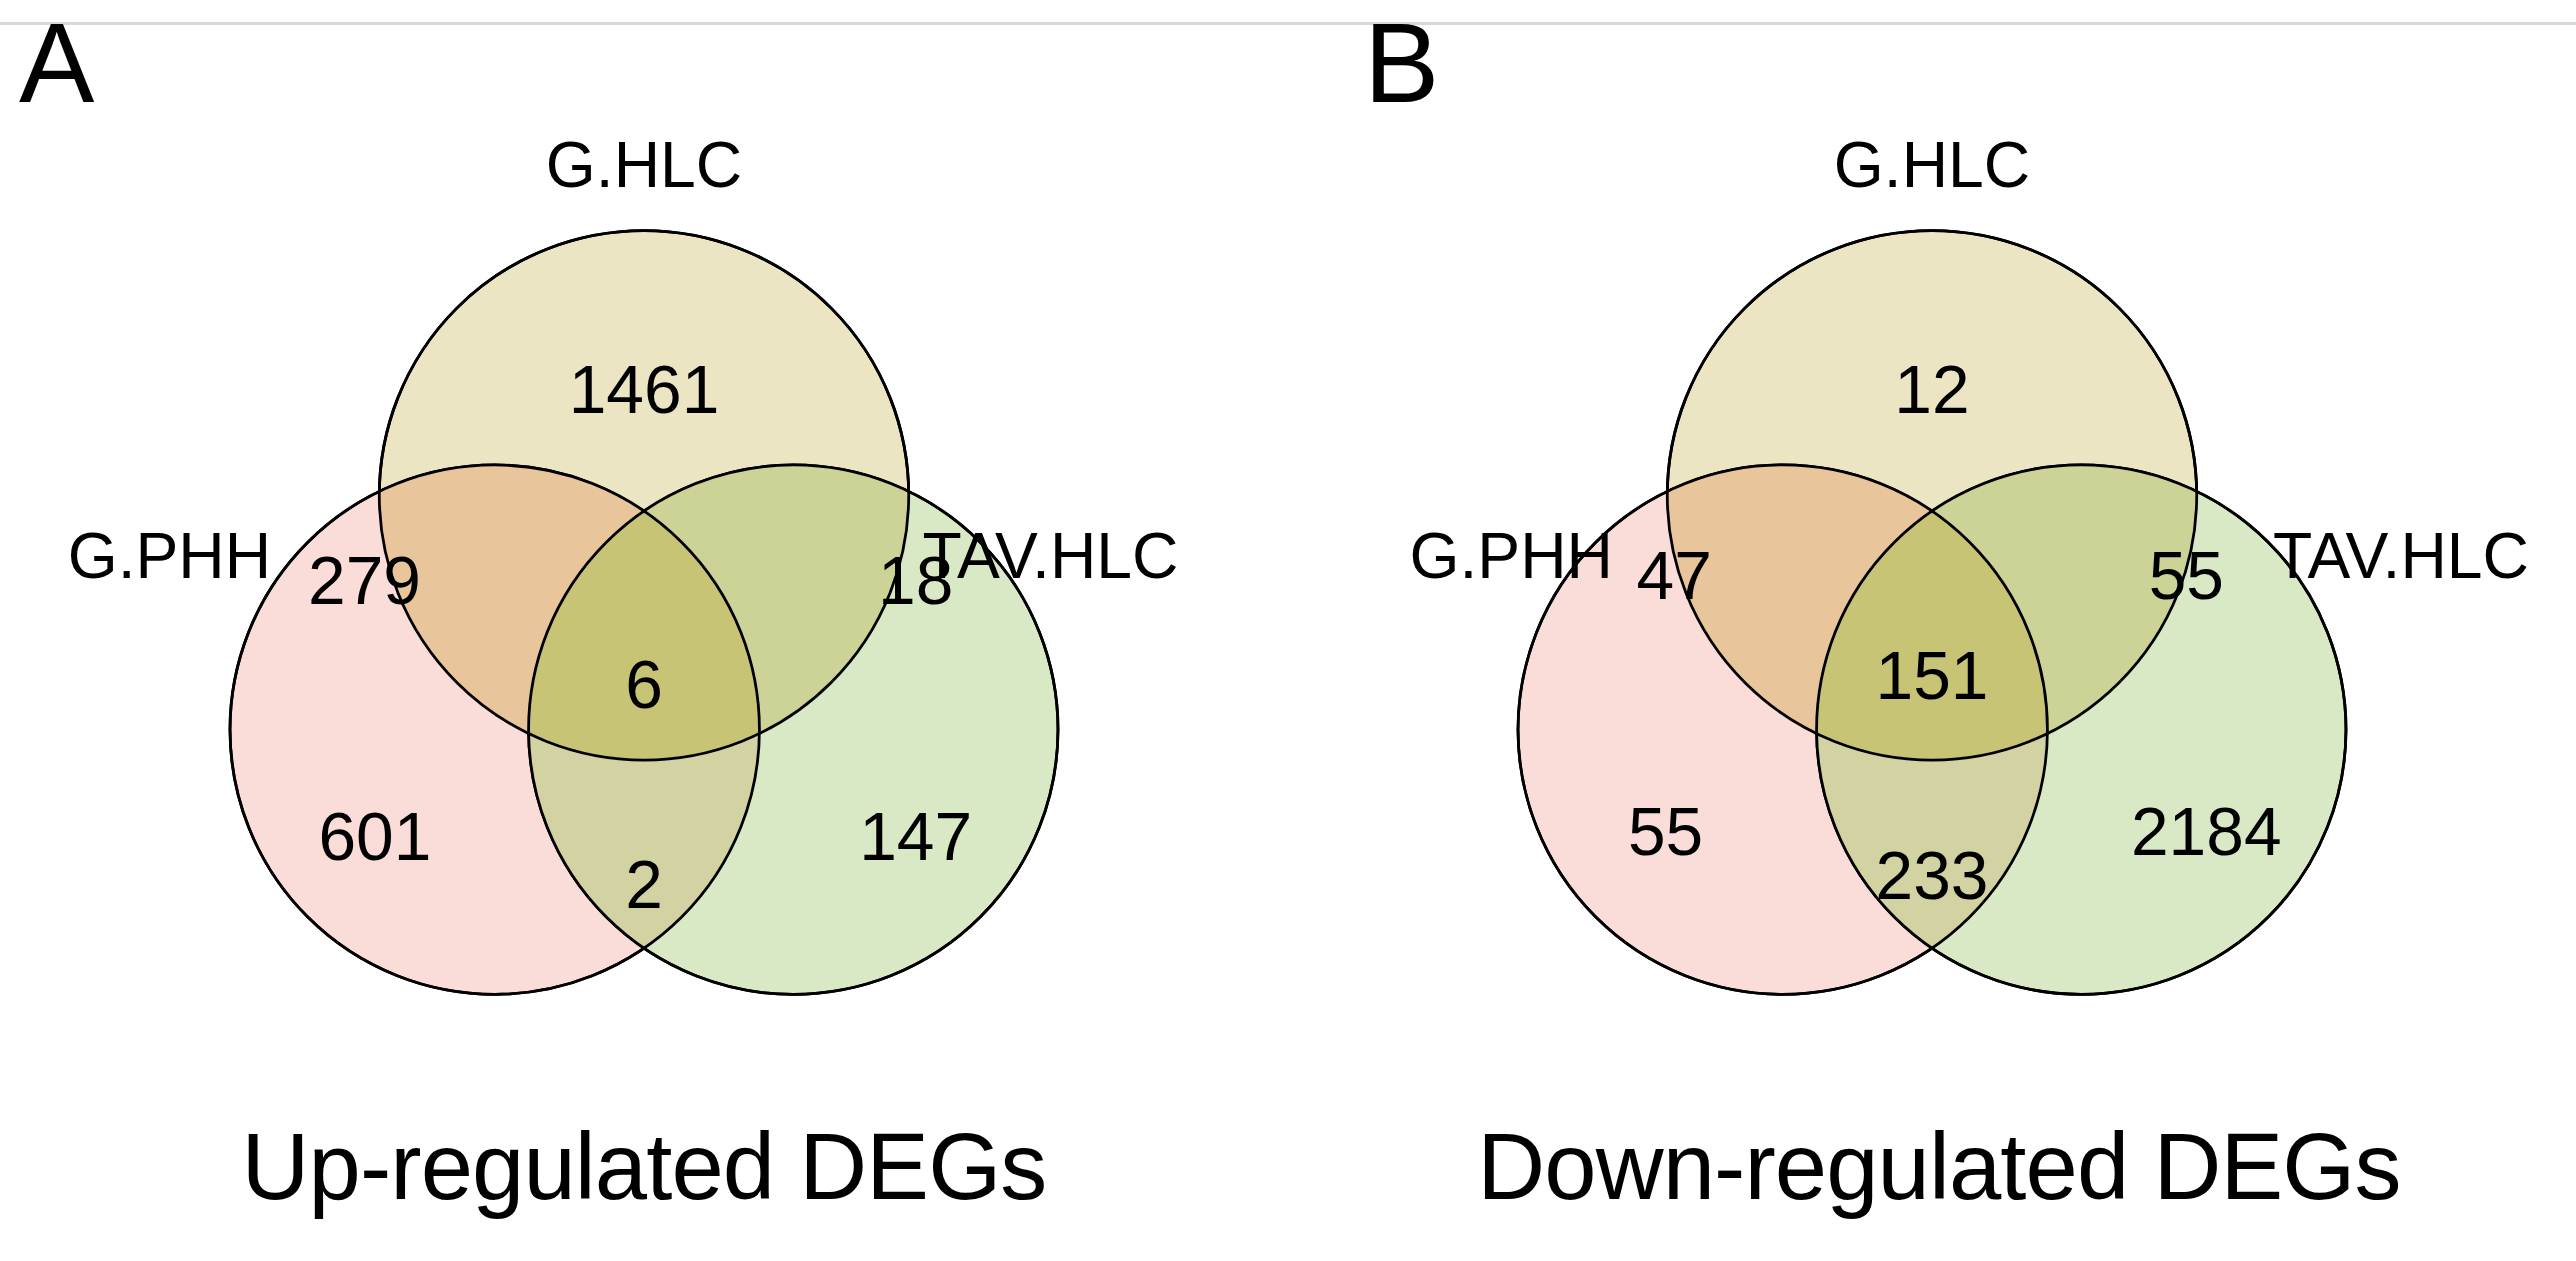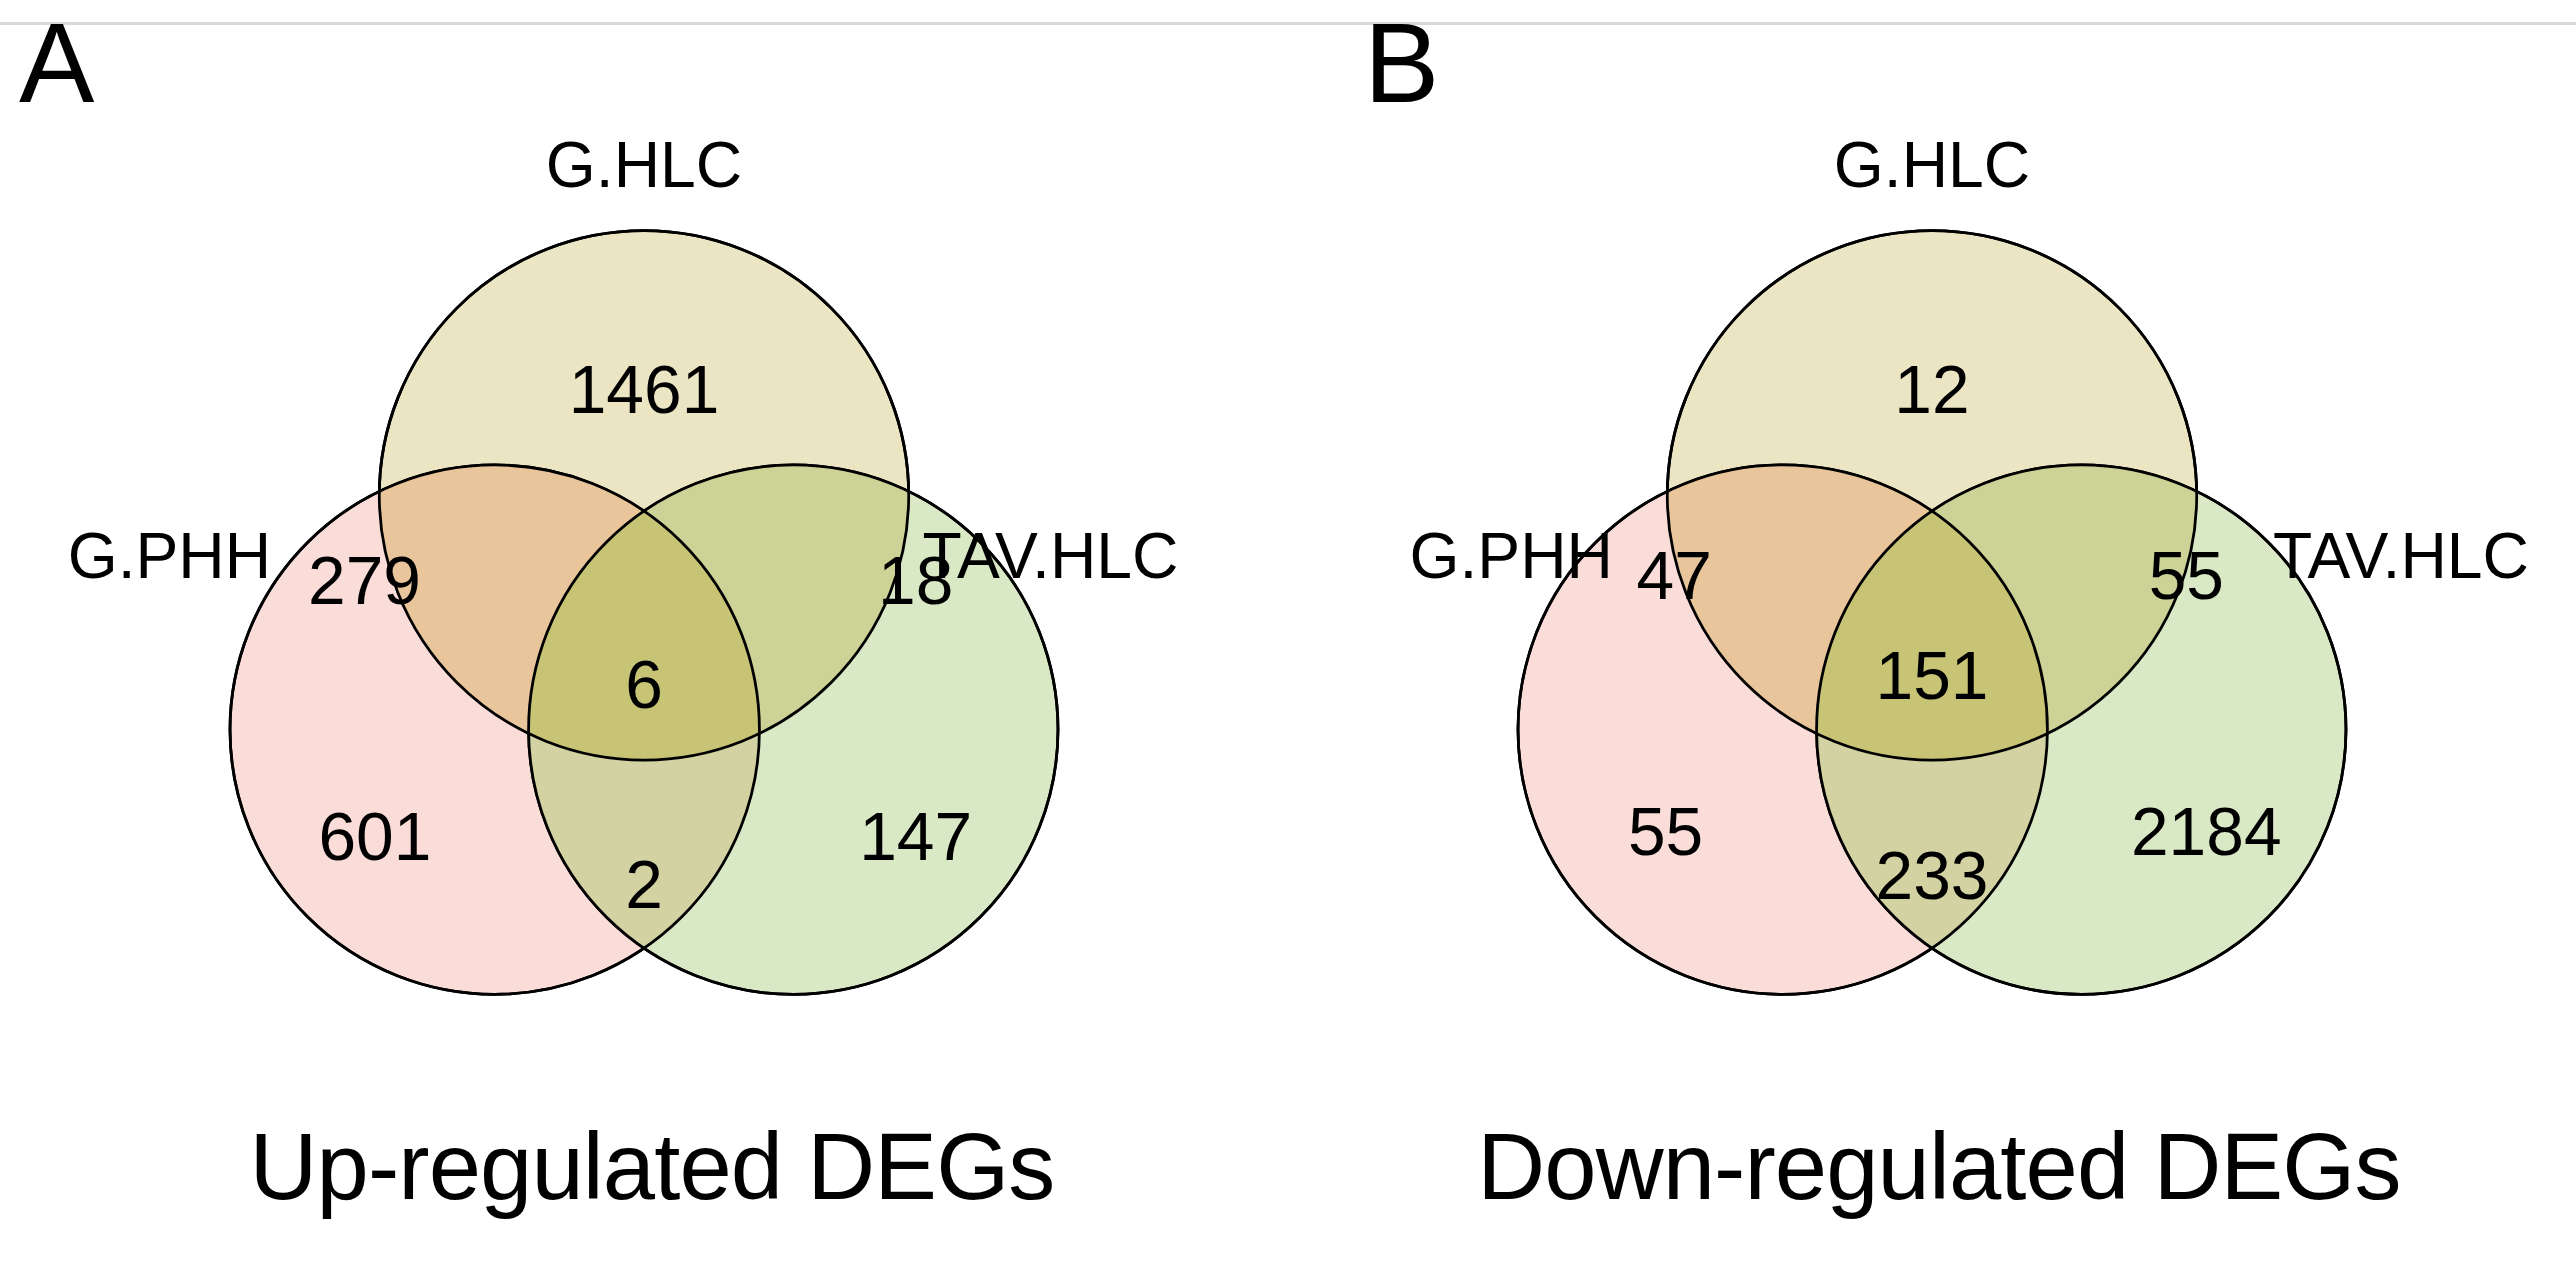--- a/index.html
+++ b/index.html
@@ -64,21 +64,21 @@
     position: absolute;
     left: 0;
     top: 1118px;
     width: 1288px;
     text-align: center;
     font-size: 94px;
     line-height: 1.05;
     letter-spacing: -0.9px;
     white-space: nowrap;
   }
-  .panel-a .caption { padding-left: 8px; }
+  .panel-a .caption { padding-left: 0px; }
   .panel-b .caption { padding-left: 7px; }
 
   
   text {
     font-family: "Liberation Sans", sans-serif;
     fill: #000000;
   }
   text.set-label { font-size: 74px; }
   text.count     { font-size: 78px; }
   text.count-big { font-size: 78px; }

